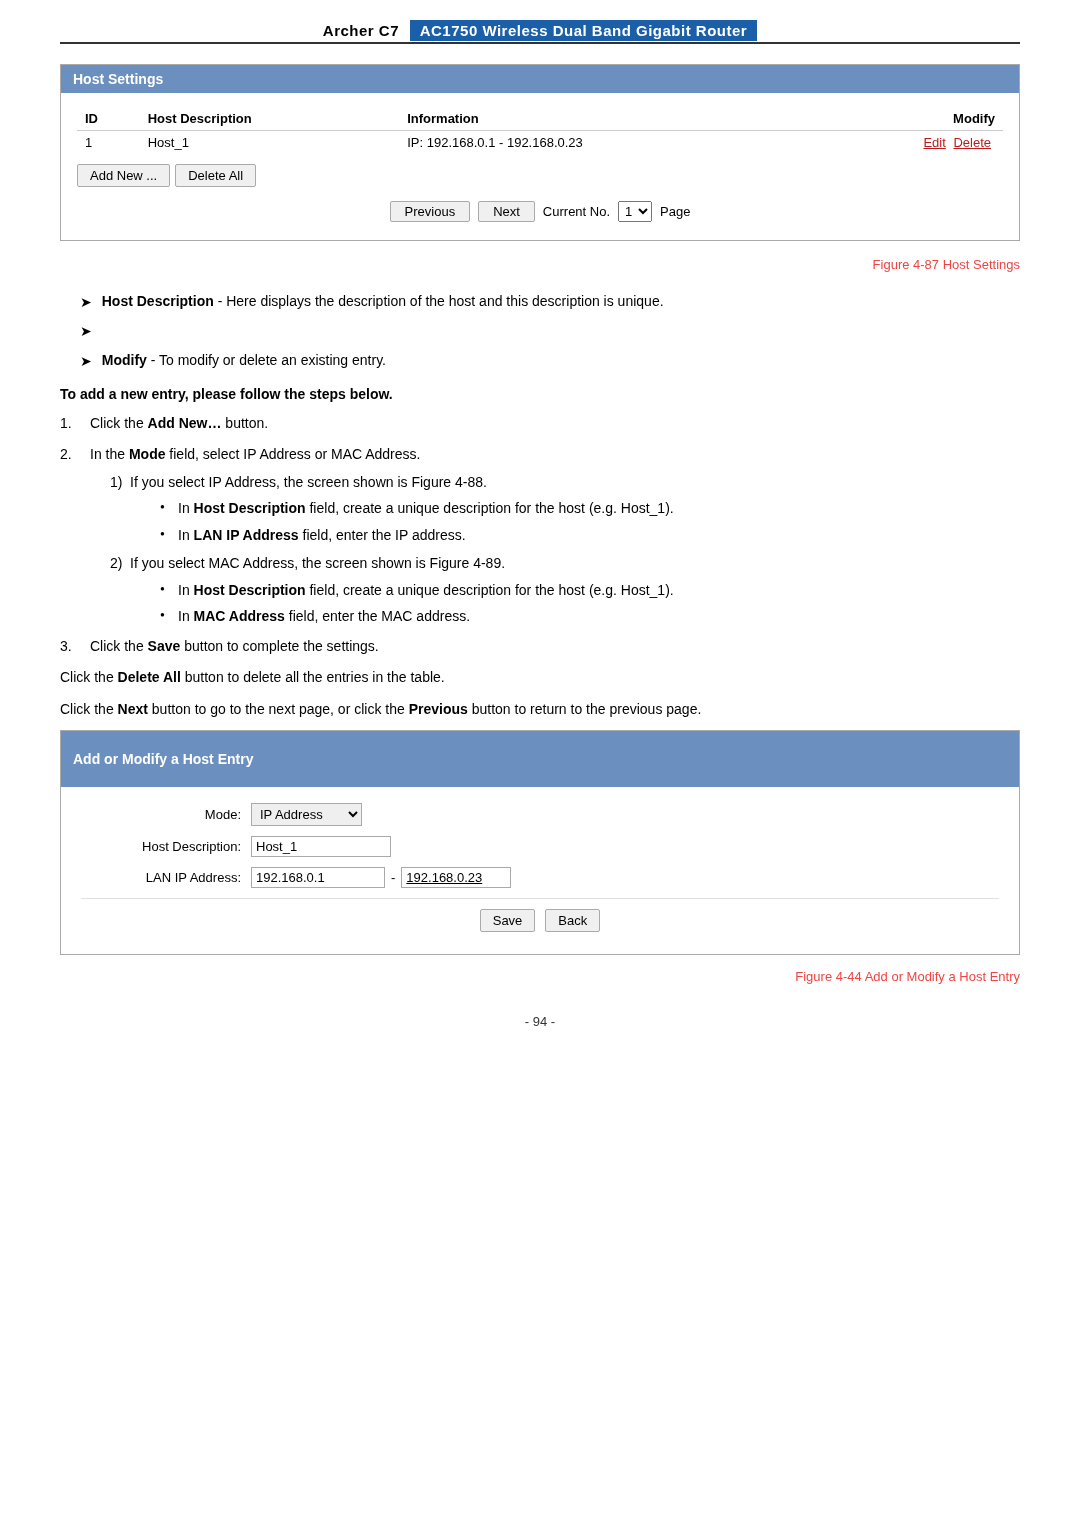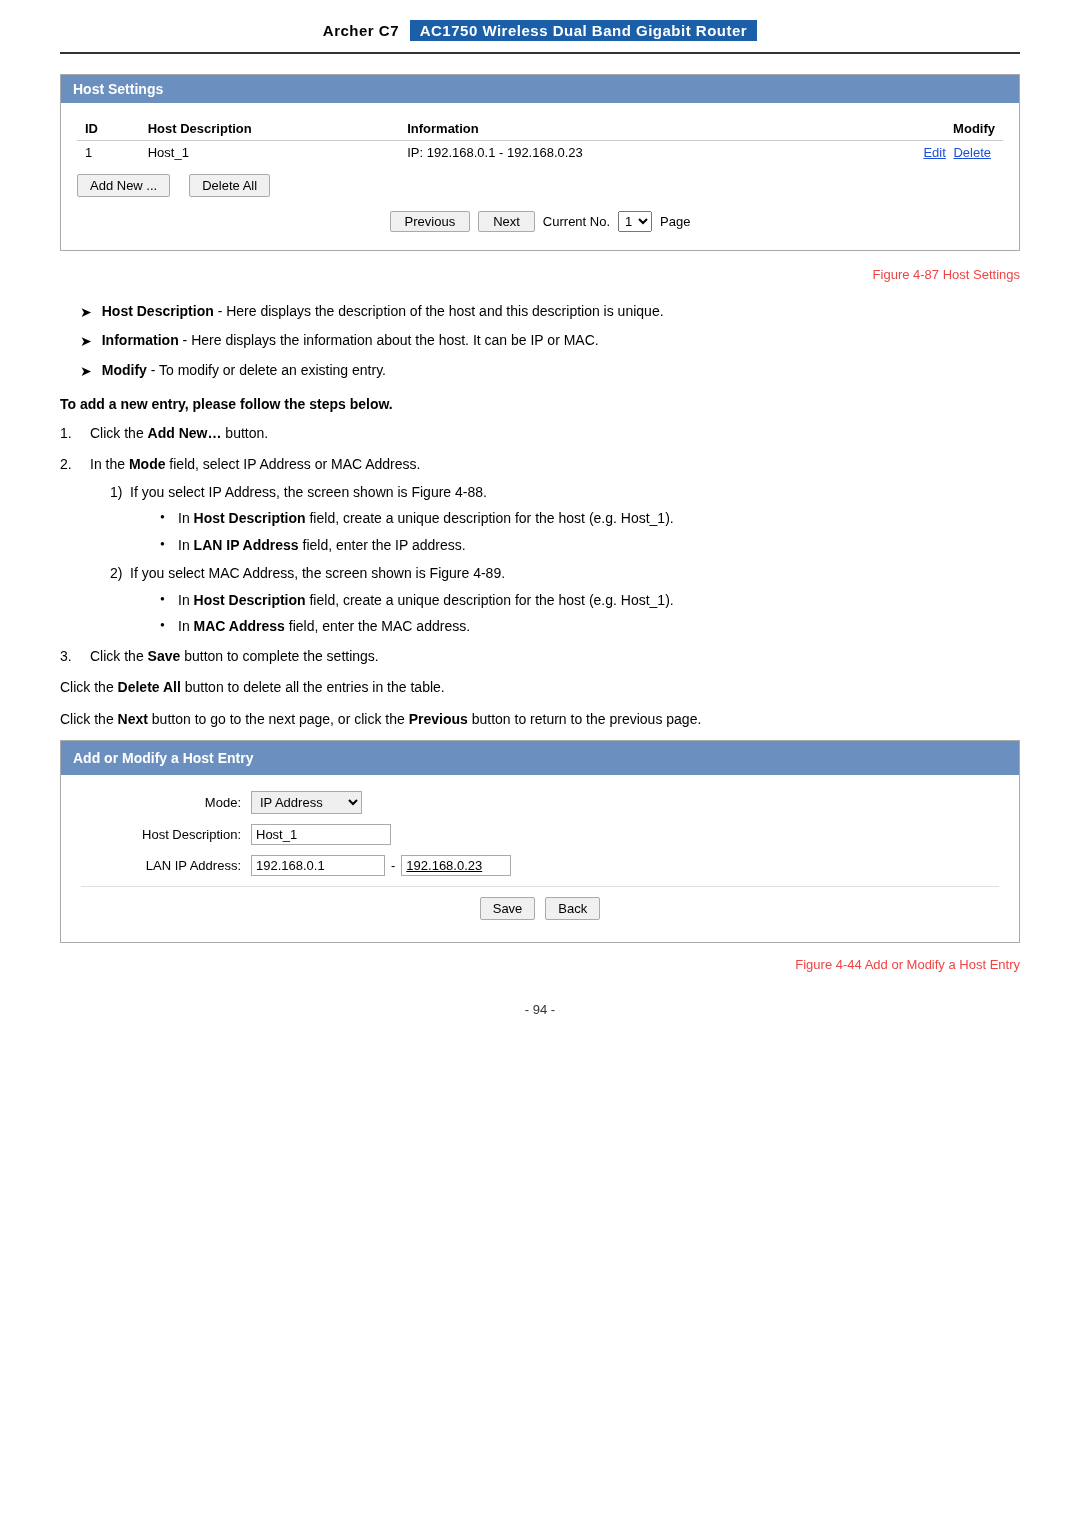--- a/index.html
+++ b/index.html
@@ -12,21 +12,21 @@
       min-height: 1527px;
       padding: 20px 60px 40px 60px;
     }
 
     
     .header-row {
       display: flex;
       align-items: center;
       justify-content: center;
       border-bottom: 2px solid #333;
-      padding-bottom: 11px;
+      padding-bottom: 1px;
       margin-bottom: 20px;
     }
     .header-brand {
       font-size: 15px;
       font-weight: bold;
       letter-spacing: 0.5px;
     }
     .header-brand .brand-box {
       display: inline-block;
       background: #1a5fa8;
@@ -63,29 +63,29 @@
       font-weight: bold;
       padding: 4px 8px;
       font-size: 13px;
       border-bottom: 1px solid #ccc;
     }
     .data-table td {
       padding: 4px 8px;
       font-size: 13px;
     }
     .data-table td a {
-      color: #1d4ed8;
+      color: #b91c1c;
       text-decoration: underline;
       cursor: pointer;
       margin-right: 4px;
     }
 
     .btn-row {
       display: flex;
-      gap: 19px;
+      gap: 5px;
       margin-bottom: 10px;
     }
     .btn {
       background: #f0f0f0;
       border: 1px solid #aaa;
       padding: 3px 12px;
       font-size: 13px;
       cursor: pointer;
       border-radius: 2px;
     }
@@ -208,21 +208,21 @@
 
     
     .form-panel {
       border: 1px solid #aaa;
       margin-bottom: 14px;
     }
     .form-panel-title {
       background: #6b8fbe;
       color: #fff;
       font-weight: bold;
-      padding: 9px 12px;
+      padding: 20px 12px;
       font-size: 14px;
     }
     .form-panel-body {
       padding: 16px 20px;
     }
     .form-row {
       display: flex;
       align-items: center;
       margin-bottom: 10px;
     }
@@ -320,23 +320,20 @@
 
 <div class="content-section">
   <div class="bullet-item">
     <span class="arrow">➤</span>
     <span class="bullet-text">
       <strong>Host Description</strong><span> - Here displays the description of the host and this description is unique.</span>
     </span>
   </div>
   <div class="bullet-item">
     <span class="arrow">➤</span>
-    <span class="bullet-text">
-      <strong>Information</strong><span> - Here displays the information about the host. It can be IP or MAC.</span>
-    </span>
   </div>
   <div class="bullet-item">
     <span class="arrow">➤</span>
     <span class="bullet-text">
       <strong>Modify</strong><span> - To modify or delete an existing entry.</span>
     </span>
   </div>
 </div>
 
 <p class="bold-para">To add a new entry, please follow the steps below.</p>

